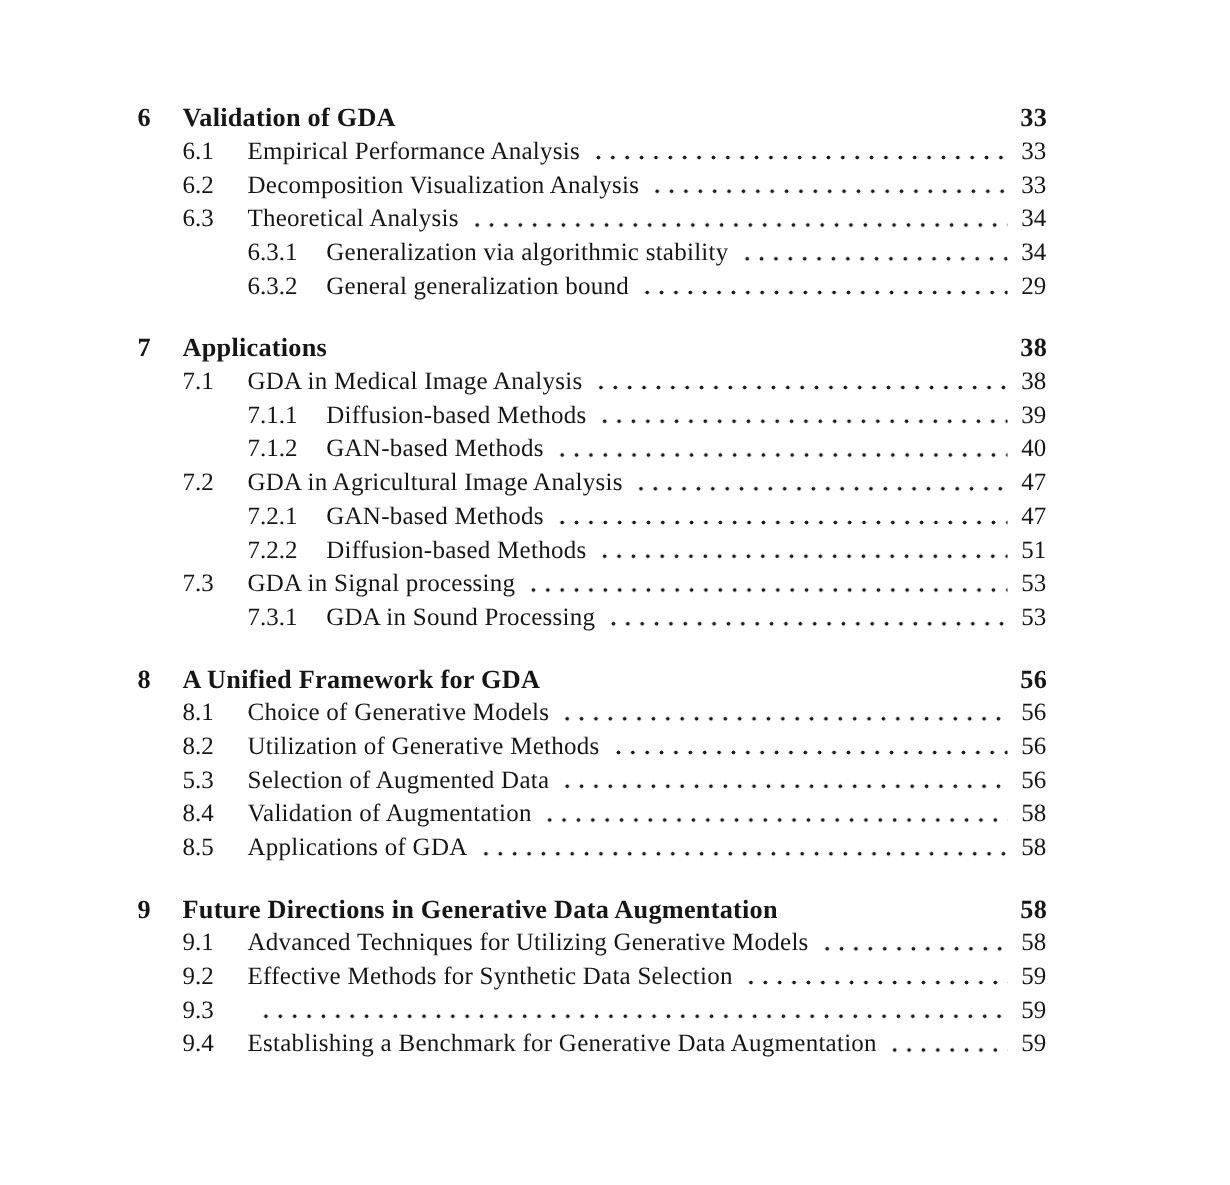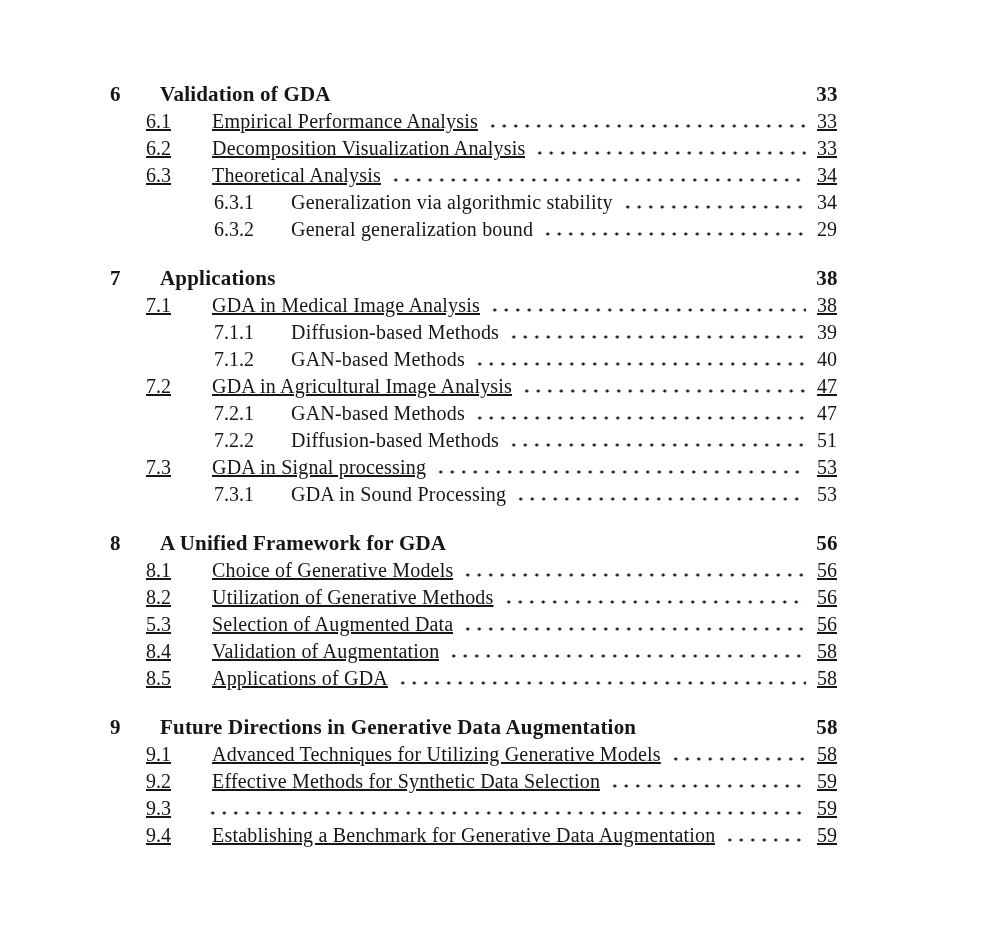--- a/index.html
+++ b/index.html
@@ -27,43 +27,42 @@
     font-size: 20px;
     white-space: nowrap;
   }
   .row .num {
     flex: 0 0 auto;
   }
   .row .title {
     flex: 0 1 auto;
     overflow: hidden;
     letter-spacing: 0.2px;
-    margin-left: 14px;
   }
   .row .leader {
     flex: 1 1 0;
     min-width: 0;
     align-self: stretch;
     margin: 0 8px 0 6px;
     background-image: radial-gradient(circle, #1c1c1c 1.35px, rgba(0,0,0,0) 1.75px);
     background-repeat: repeat-x;
     background-position: 3px calc(100% - 7px);
     background-size: 11.5px 4px;
   }
   .row .pg {
     flex: 0 0 auto;
     min-width: 26px;
     text-align: center;
   }
   
   .lvl0 .num { width: 36px; }
-  .lvl1 { padding-left: 36px; text-decoration: underline; }
+  .lvl1 { padding-left: 36px; }
   .lvl1 .num { width: 52px; }
   .lvl2 { padding-left: 88px; }
-  .lvl2 .num { width: 63px; margin-left: 16px; }
+  .lvl2 .num { width: 63px; }
   
   .section-row {
     font-weight: bold;
     font-size: 21px;
     line-height: 28px;
     margin-top: 21px;
     letter-spacing: 0.3px;
   }
   .section-row .leader { background: none; }
   .section-row.first { margin-top: 0; }

